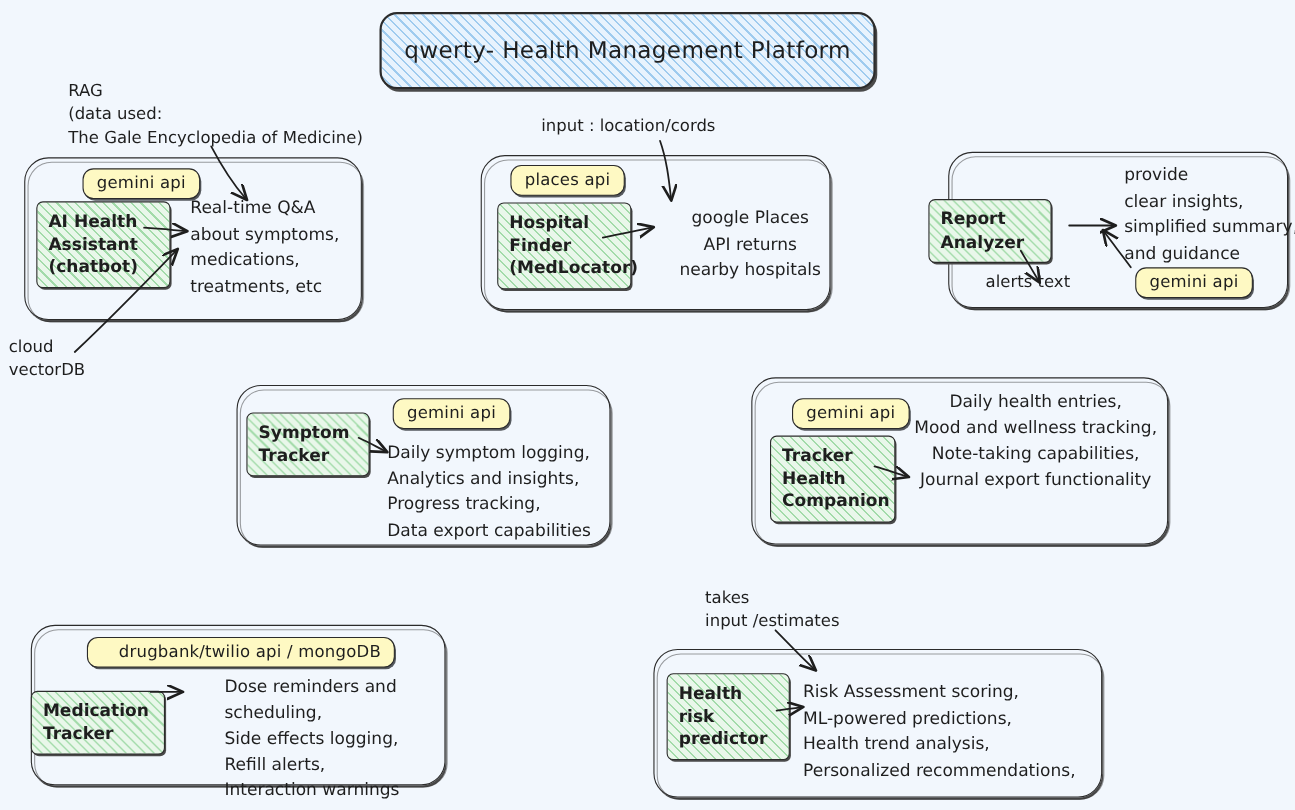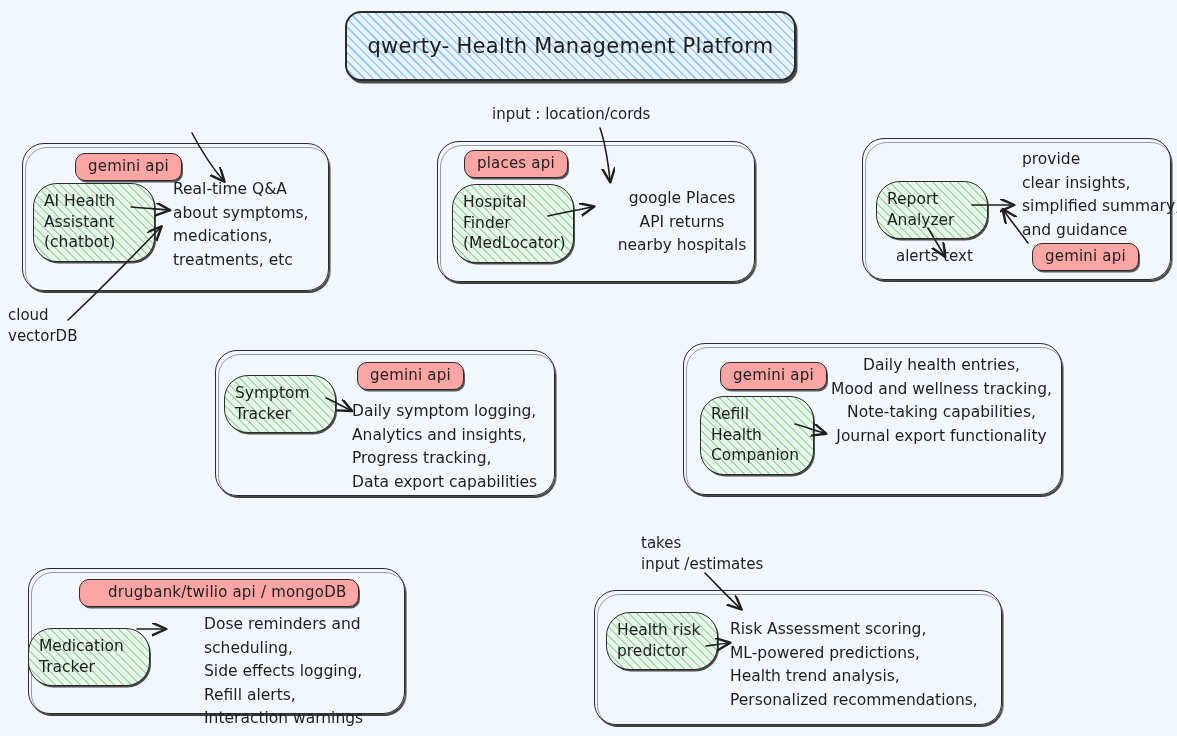--- a/index.html
+++ b/index.html
@@ -27,43 +27,44 @@
     content:"";position:absolute;left:2px;right:-3px;top:3px;bottom:-3px;
     border:1.1px solid rgba(43,43,43,.45);
     border-radius:22px;
     pointer-events:none;
   }
 
   .api-chip{
     position:absolute;
     border:1.6px solid #2b2b2b;
     border-radius:10px;
-    background:#fca5a5;
+    background:#fef9c3;
     box-shadow:1.5px 2px 0 -0.5px #55595e;
     display:flex;align-items:center;justify-content:center;
     padding:3px 12px 5px;
     font-size:15px;
     letter-spacing:.2px;
     white-space:nowrap;
     text-align:right;
   }
 
   .node{
     position:absolute;
     border:1.6px solid #2b2b2b;
-    border-radius:24px;
+    border-radius:6px;
     background:
       repeating-linear-gradient(45deg,
         rgba(150,214,158,.85) 0px, rgba(150,214,158,.85) 1.4px,
         rgba(232,246,233,0) 1.4px, rgba(232,246,233,0) 6px),
       #e9f7ea;
     box-shadow:1.5px 2px 0 -0.5px #4a4a4a;
     padding:7px 10px 8px;
     font-size:15.5px;
     line-height:1.33;
+    font-weight:bold;
   }
 
   .title-box{
     position:absolute;
     border:2px solid #2b2b2b;
     border-radius:16px;
     background:
       repeating-linear-gradient(45deg,
         rgba(151,199,237,.9) 0px, rgba(151,199,237,.9) 1.6px,
         rgba(255,255,255,0) 1.6px, rgba(255,255,255,0) 6px),
@@ -80,20 +81,23 @@
 </style>
 </head>
 <body>
 
 <div id="canvas">
 
   <div class="title-box" style="left:345px;top:11px;width:447px;height:66px;">
     <span>qwerty- Health Management Platform</span>
   </div>
 
+  <div class="small-note" style="left:62px;top:72px;width:300px;">RAG
+(data used:
+The Gale Encyclopedia of Medicine)</div>
 
   <div class="small-note" style="left:8px;top:305px;width:110px;">cloud
 vectorDB</div>
 
   <div class="small-note" style="left:492px;top:104px;width:260px;">input : location/cords</div>
 
   <div class="small-note" style="left:641px;top:533px;width:210px;">takes
 input /estimates</div>
 
   <div class="card" style="left:22px;top:143px;width:305px;height:146px;">
@@ -119,21 +123,21 @@
 (MedLocator)</div>
   <div class="note bullets" style="left:602px;top:187px;width:160px;text-align:center;">google Places
 API returns
 nearby hospitals</div>
 
   <div class="card" style="left:862px;top:138px;width:307px;height:140px;">
   </div>
   <div class="api-chip" style="left:1032px;top:243px;">
     <span>gemini api</span>
   </div>
-  <div class="node" style="left:876px;top:181px;width:90px;">Report
+  <div class="node" style="left:844px;top:181px;width:90px;">Report
 Analyzer</div>
   <div class="note bullets" style="left:1022px;top:148px;width:160px;">provide
 clear insights,
 simplified summary,
 and guidance</div>
   <div class="small-note" style="left:896px;top:246px;width:130px;">alerts text</div>
 
   <div class="card" style="left:215px;top:350px;width:338px;height:144px;">
   </div>
   <div class="api-chip" style="left:357px;top:362px;">
@@ -144,21 +148,21 @@
   <div class="note bullets" style="left:352px;top:400px;width:205px;">Daily symptom logging,
 Analytics and insights,
 Progress tracking,
 Data export capabilities</div>
 
   <div class="card" style="left:683px;top:343px;width:377px;height:150px;">
   </div>
   <div class="api-chip" style="left:720px;top:362px;">
     <span>gemini api</span>
   </div>
-  <div class="node" style="left:700px;top:396px;width:92px;">Refill
+  <div class="node" style="left:700px;top:396px;width:92px;">Tracker
 Health
 Companion</div>
   <div class="note bullets" style="left:829px;top:354px;width:225px;text-align:center;">Daily health entries,
 Mood and wellness tracking,
 Note-taking capabilities,
 Journal export functionality</div>
 
   <div class="card" style="left:28px;top:568px;width:375px;height:144px;">
   </div>
   <div class="api-chip" style="left:79px;top:579px;padding-left:28px;">

